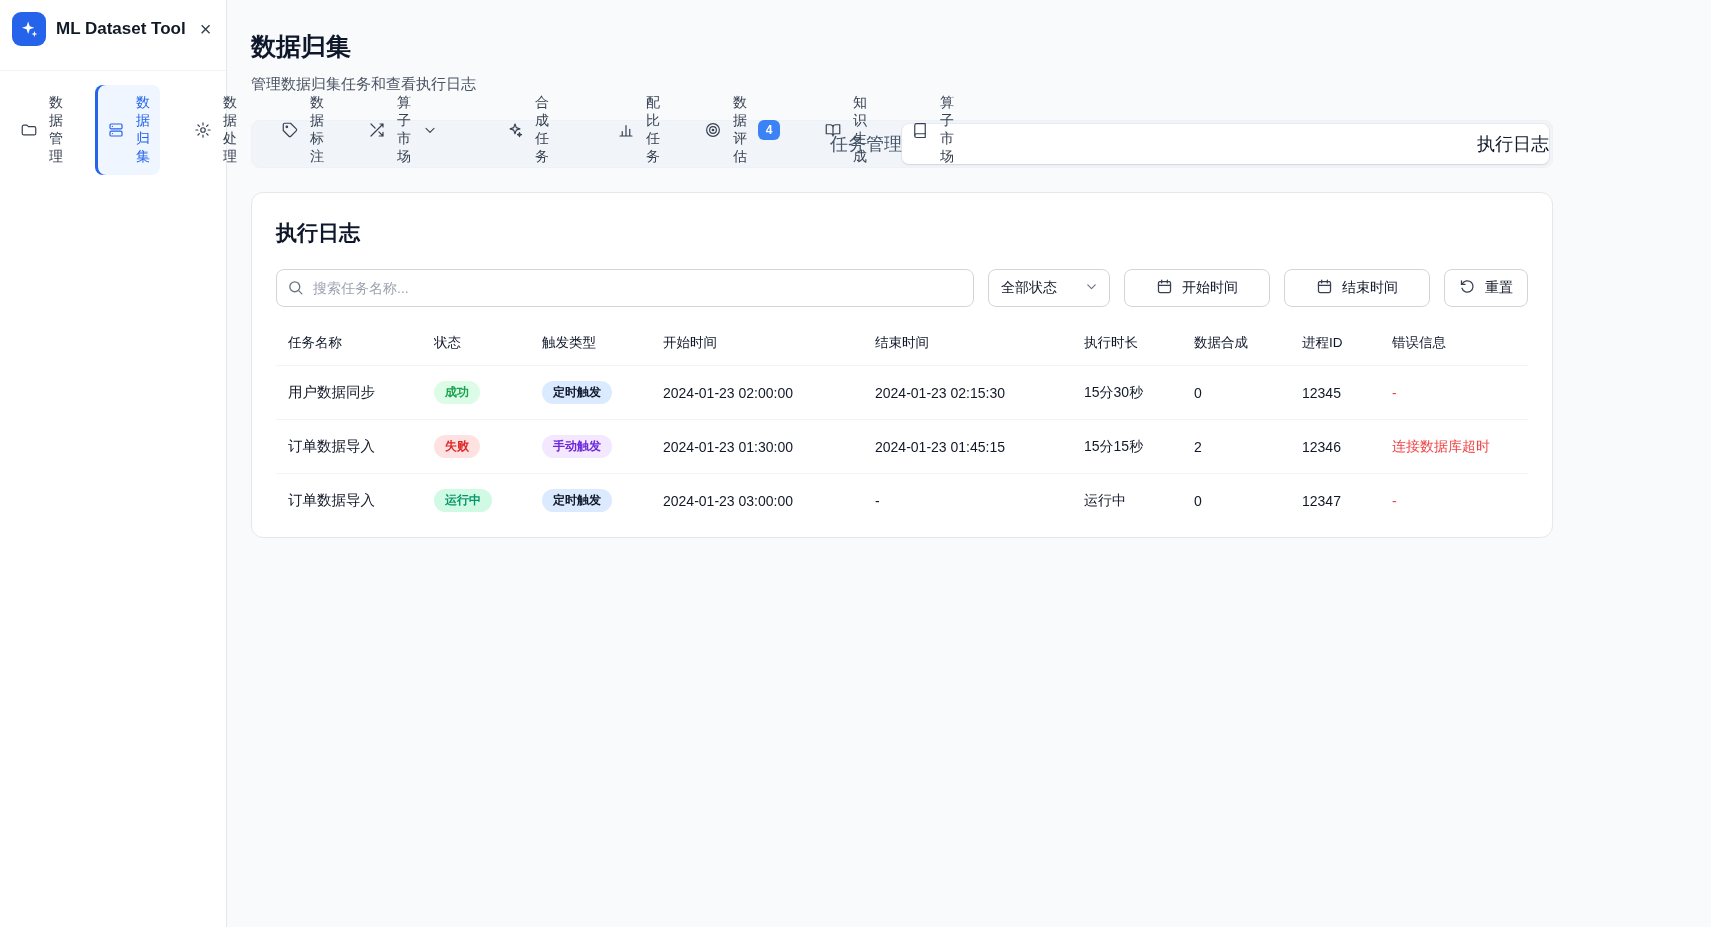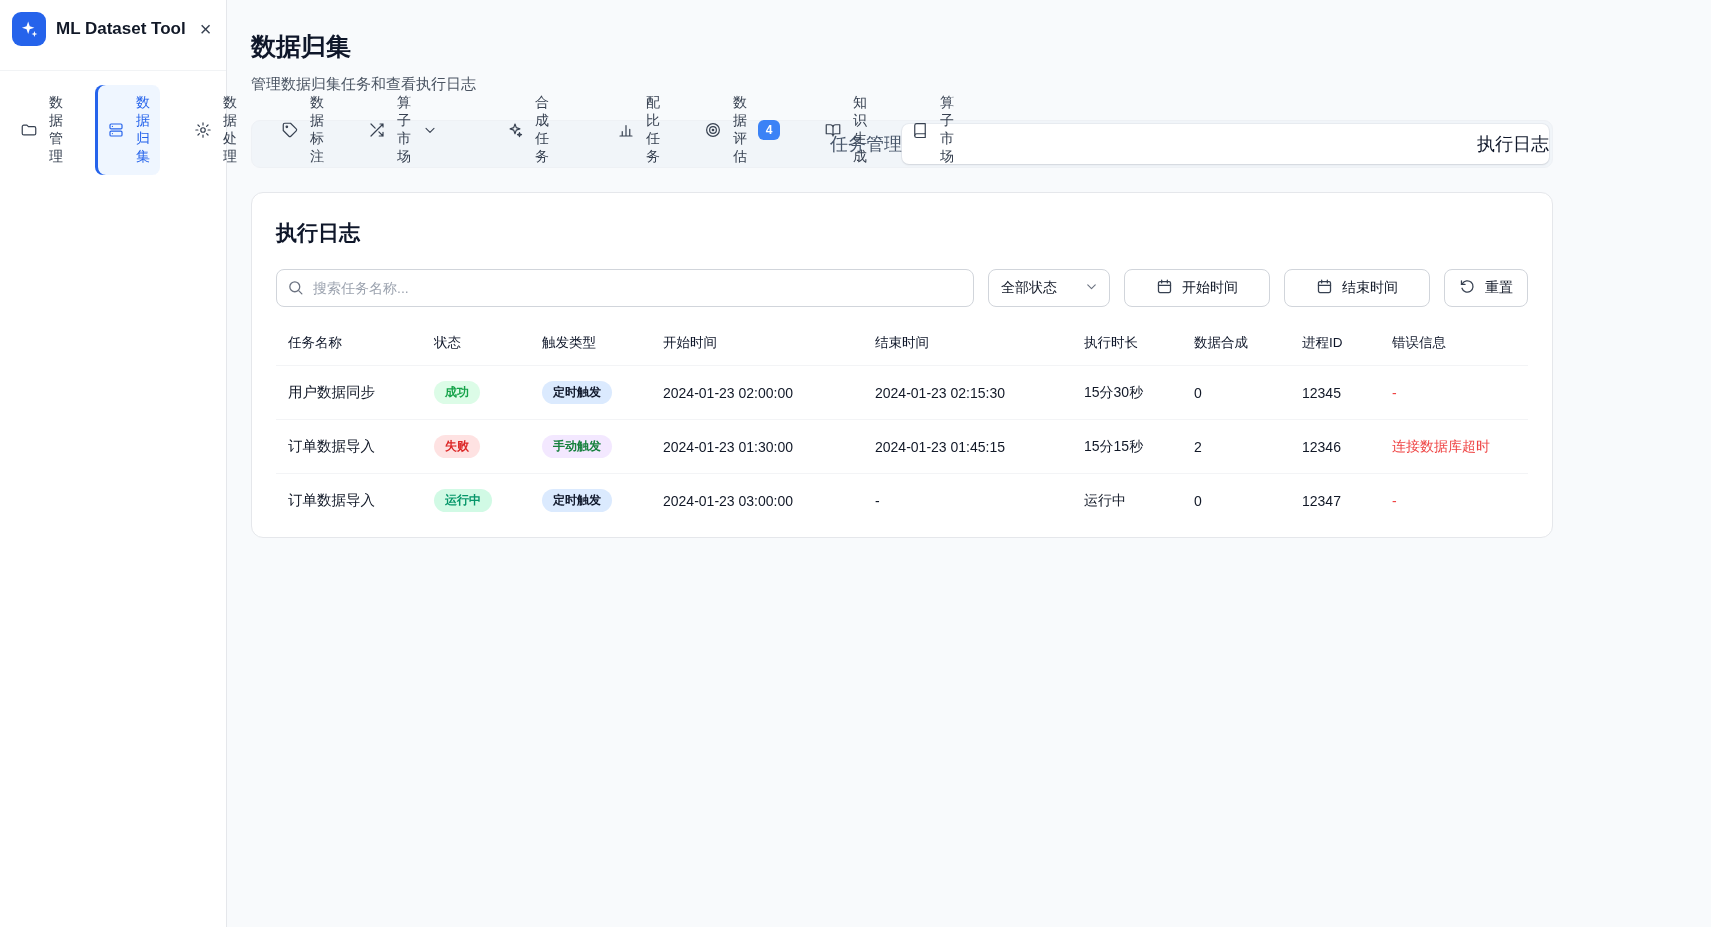--- a/index.html
+++ b/index.html
@@ -113,21 +113,21 @@
   }
   td.task-name { font-weight:500; font-size:14.5px; }
   .badge {
     display:inline-block; padding:4px 11px; border-radius:999px;
     font-size:12px; font-weight:bold; line-height:1.25;
   }
   .badge-success { background:#dcfce7; color:#16a34a; }
   .badge-fail    { background:#fee2e2; color:#dc2626; }
   .badge-running { background:#d1fae5; color:#059669; }
   .badge-timer   { background:#dbeafe; color:#0f172a; }
-  .badge-manual  { background:#f3e8ff; color:#15803d; }
+  .badge-manual  { background:#f3e8ff; color:#6d28d9; }
   .error-text { color:#ef4444; }
 </style>
 </head>
 <body>
 
 <div class="app">
 
   <aside class="sidebar">
     <div class="sidebar-header">
       <div class="logo">

